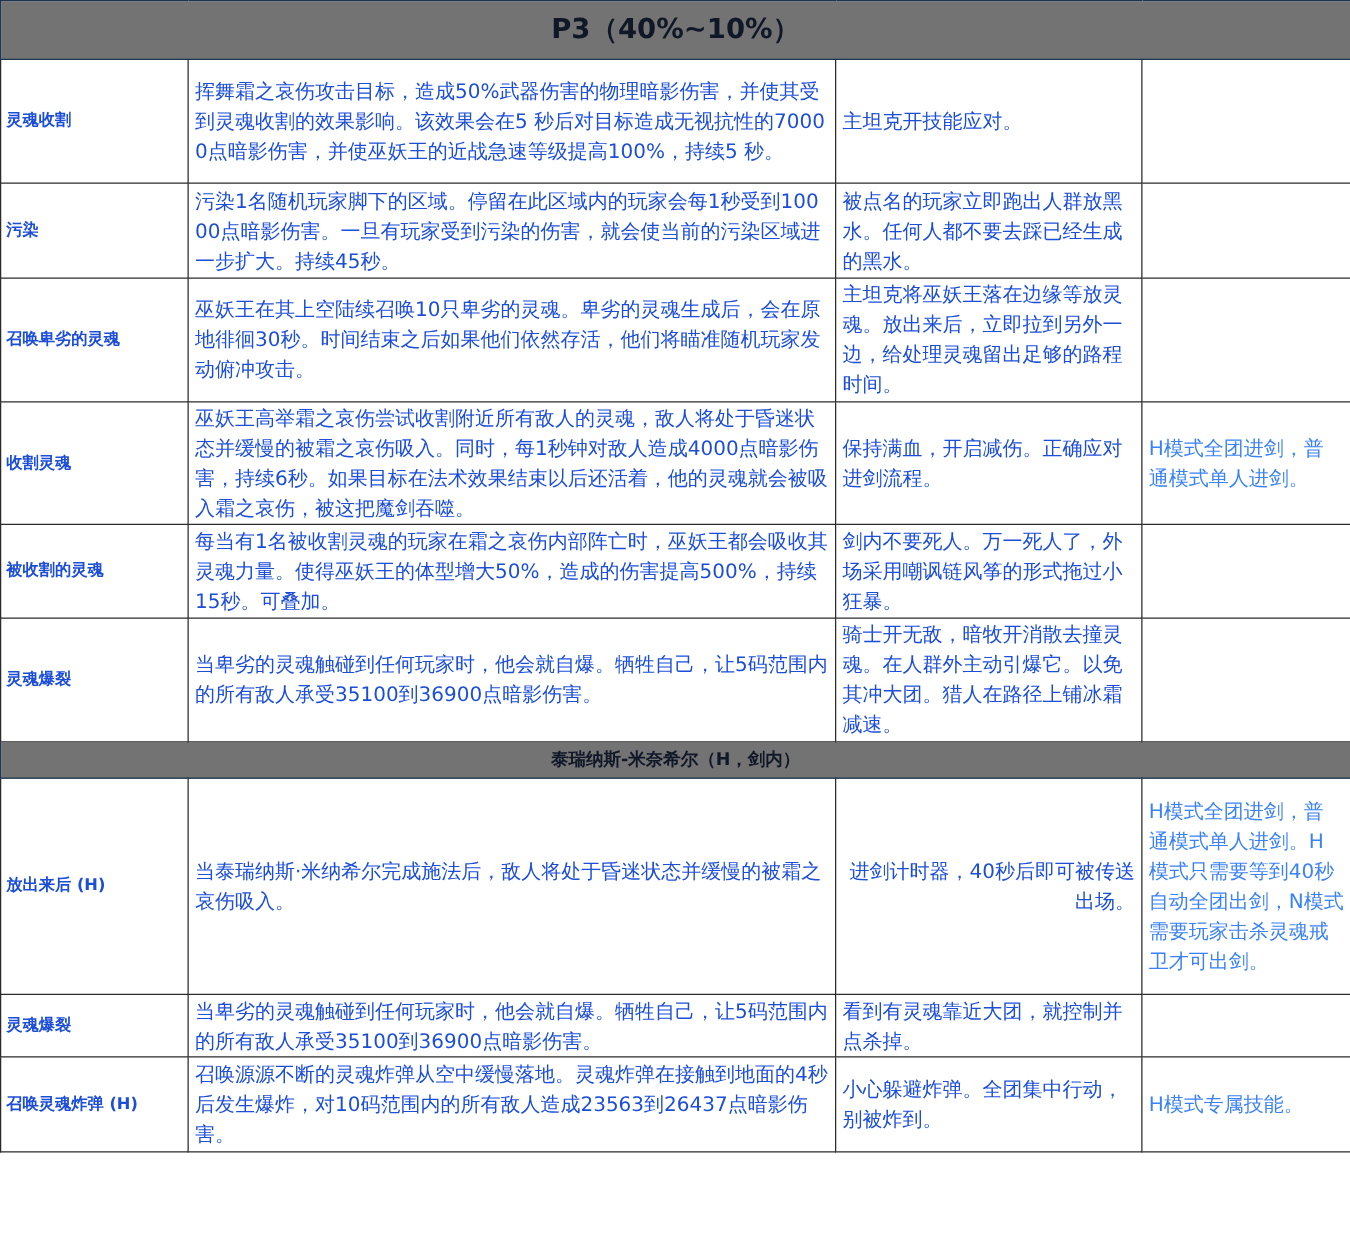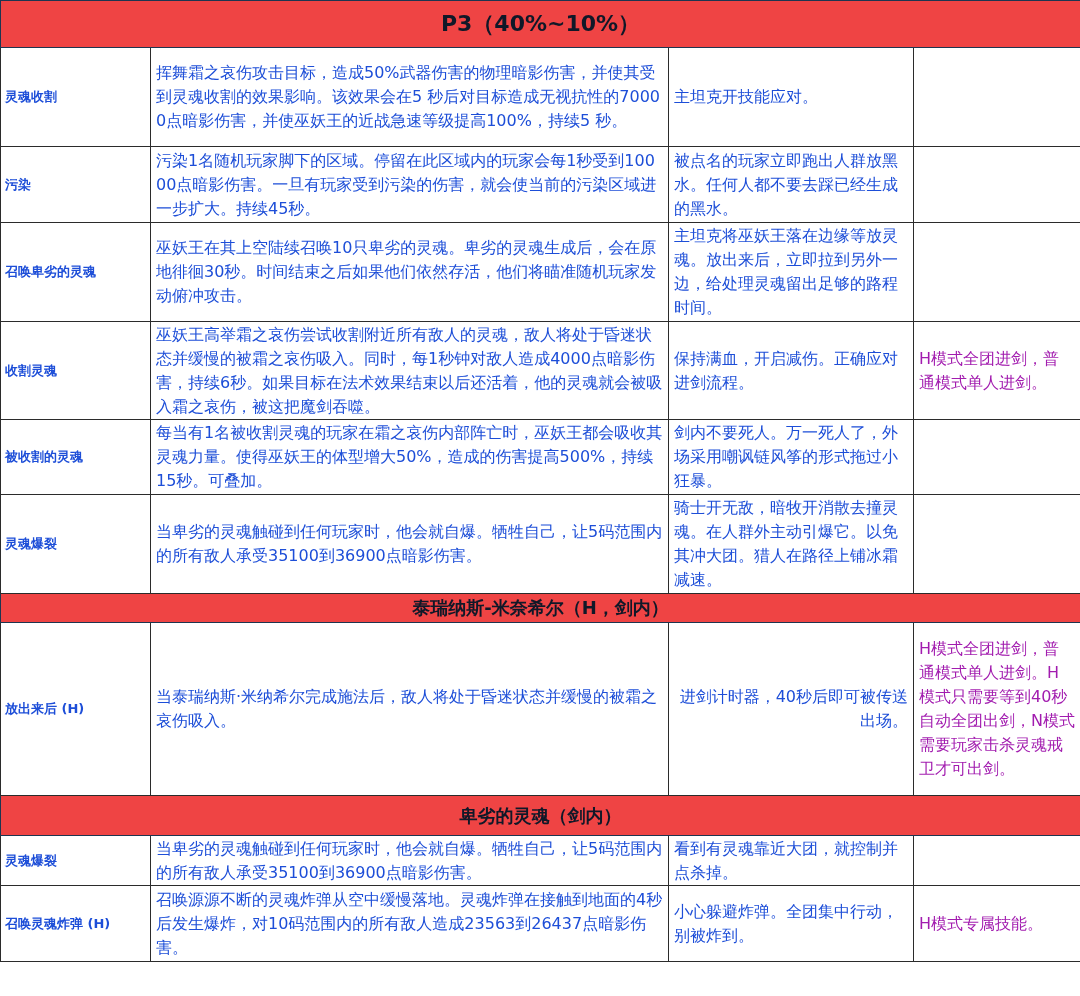--- a/index.html
+++ b/index.html
@@ -1,26 +1,26 @@
 <!DOCTYPE html>
 <html><head>
 <meta charset="utf-8">
 <style>
   html, body { margin: 0; padding: 0; background: #ffffff; }
   body { width: 1080px; height: 996px; overflow: hidden; font-family: "DejaVu Sans", "Liberation Sans", sans-serif; }
   table { border-collapse: collapse; width: 1080px; table-layout: fixed; }
   col.c1 { width: 150px; } col.c2 { width: 518px; } col.c3 { width: 245px; } col.c4 { width: 167px; }
   td { border: 1px solid #2b2b2b; padding: 0 5px; font-size: 16px; line-height: 24px; color: #1d4ed8; vertical-align: middle; word-break: break-all; }
-  tr.section td { background: #ef4444; text-align: center; font-weight: bold; color: #101828; border-color: #1d3550; }
+  tr.section td { background: #737373; text-align: center; font-weight: bold; color: #101828; border-color: #1d3550; }
   tr.section.h47 td { height: 46px; font-size: 22px; }
   tr.section.h35 td { height: 34px; font-size: 18px; }
-  tr.section.h29 td { height: 28px; font-size: 18px; }
+  tr.section.h29 td { height: 28px; font-size: 14px; }
   tr.section.h40 td { height: 39px; font-size: 18px; }
   td.name { font-weight: bold; font-size: 13px; padding-left: 4px; }
-  td.note { color: #a21caf; }
+  td.note { color: #3b82f6; }
   td.center { text-align: right; }
 </style>
 </head>
 <body>
 
 <table>
   <colgroup>
       <col class="c1">
       <col class="c2">
       <col class="c3">
@@ -71,23 +71,20 @@
     <tr class="section h29">
       <td colspan="4">泰瑞纳斯-米奈希尔（H，剑内）</td>
     </tr>
     <tr style="height:173px">
       <td class="name">放出来后 (H)</td>
       <td>当泰瑞纳斯·米纳希尔完成施法后，敌人将处于昏迷状态并缓慢的被霜之哀伤吸入。</td>
       <td class="center">进剑计时器，40秒后即可被传送出场。</td>
       <td class="note">H模式全团进剑，普通模式单人进剑。H模式只需要等到40秒自动全团出剑，N模式需要玩家击杀灵魂戒卫才可出剑。</td>
     </tr>
 
-    <tr class="section h40">
-      <td colspan="4">卑劣的灵魂（剑内）</td>
-    </tr>
     <tr style="height:50px">
       <td class="name">灵魂爆裂</td>
       <td>当卑劣的灵魂触碰到任何玩家时，他会就自爆。牺牲自己，让5码范围内的所有敌人承受35100到36900点暗影伤害。</td>
       <td>看到有灵魂靠近大团，就控制并点杀掉。</td>
       <td class="note"></td>
     </tr>
     <tr style="height:76px">
       <td class="name">召唤灵魂炸弹 (H)</td>
       <td>召唤源源不断的灵魂炸弹从空中缓慢落地。灵魂炸弹在接触到地面的4秒后发生爆炸，对10码范围内的所有敌人造成23563到26437点暗影伤害。</td>
       <td>小心躲避炸弹。全团集中行动，别被炸到。</td>

